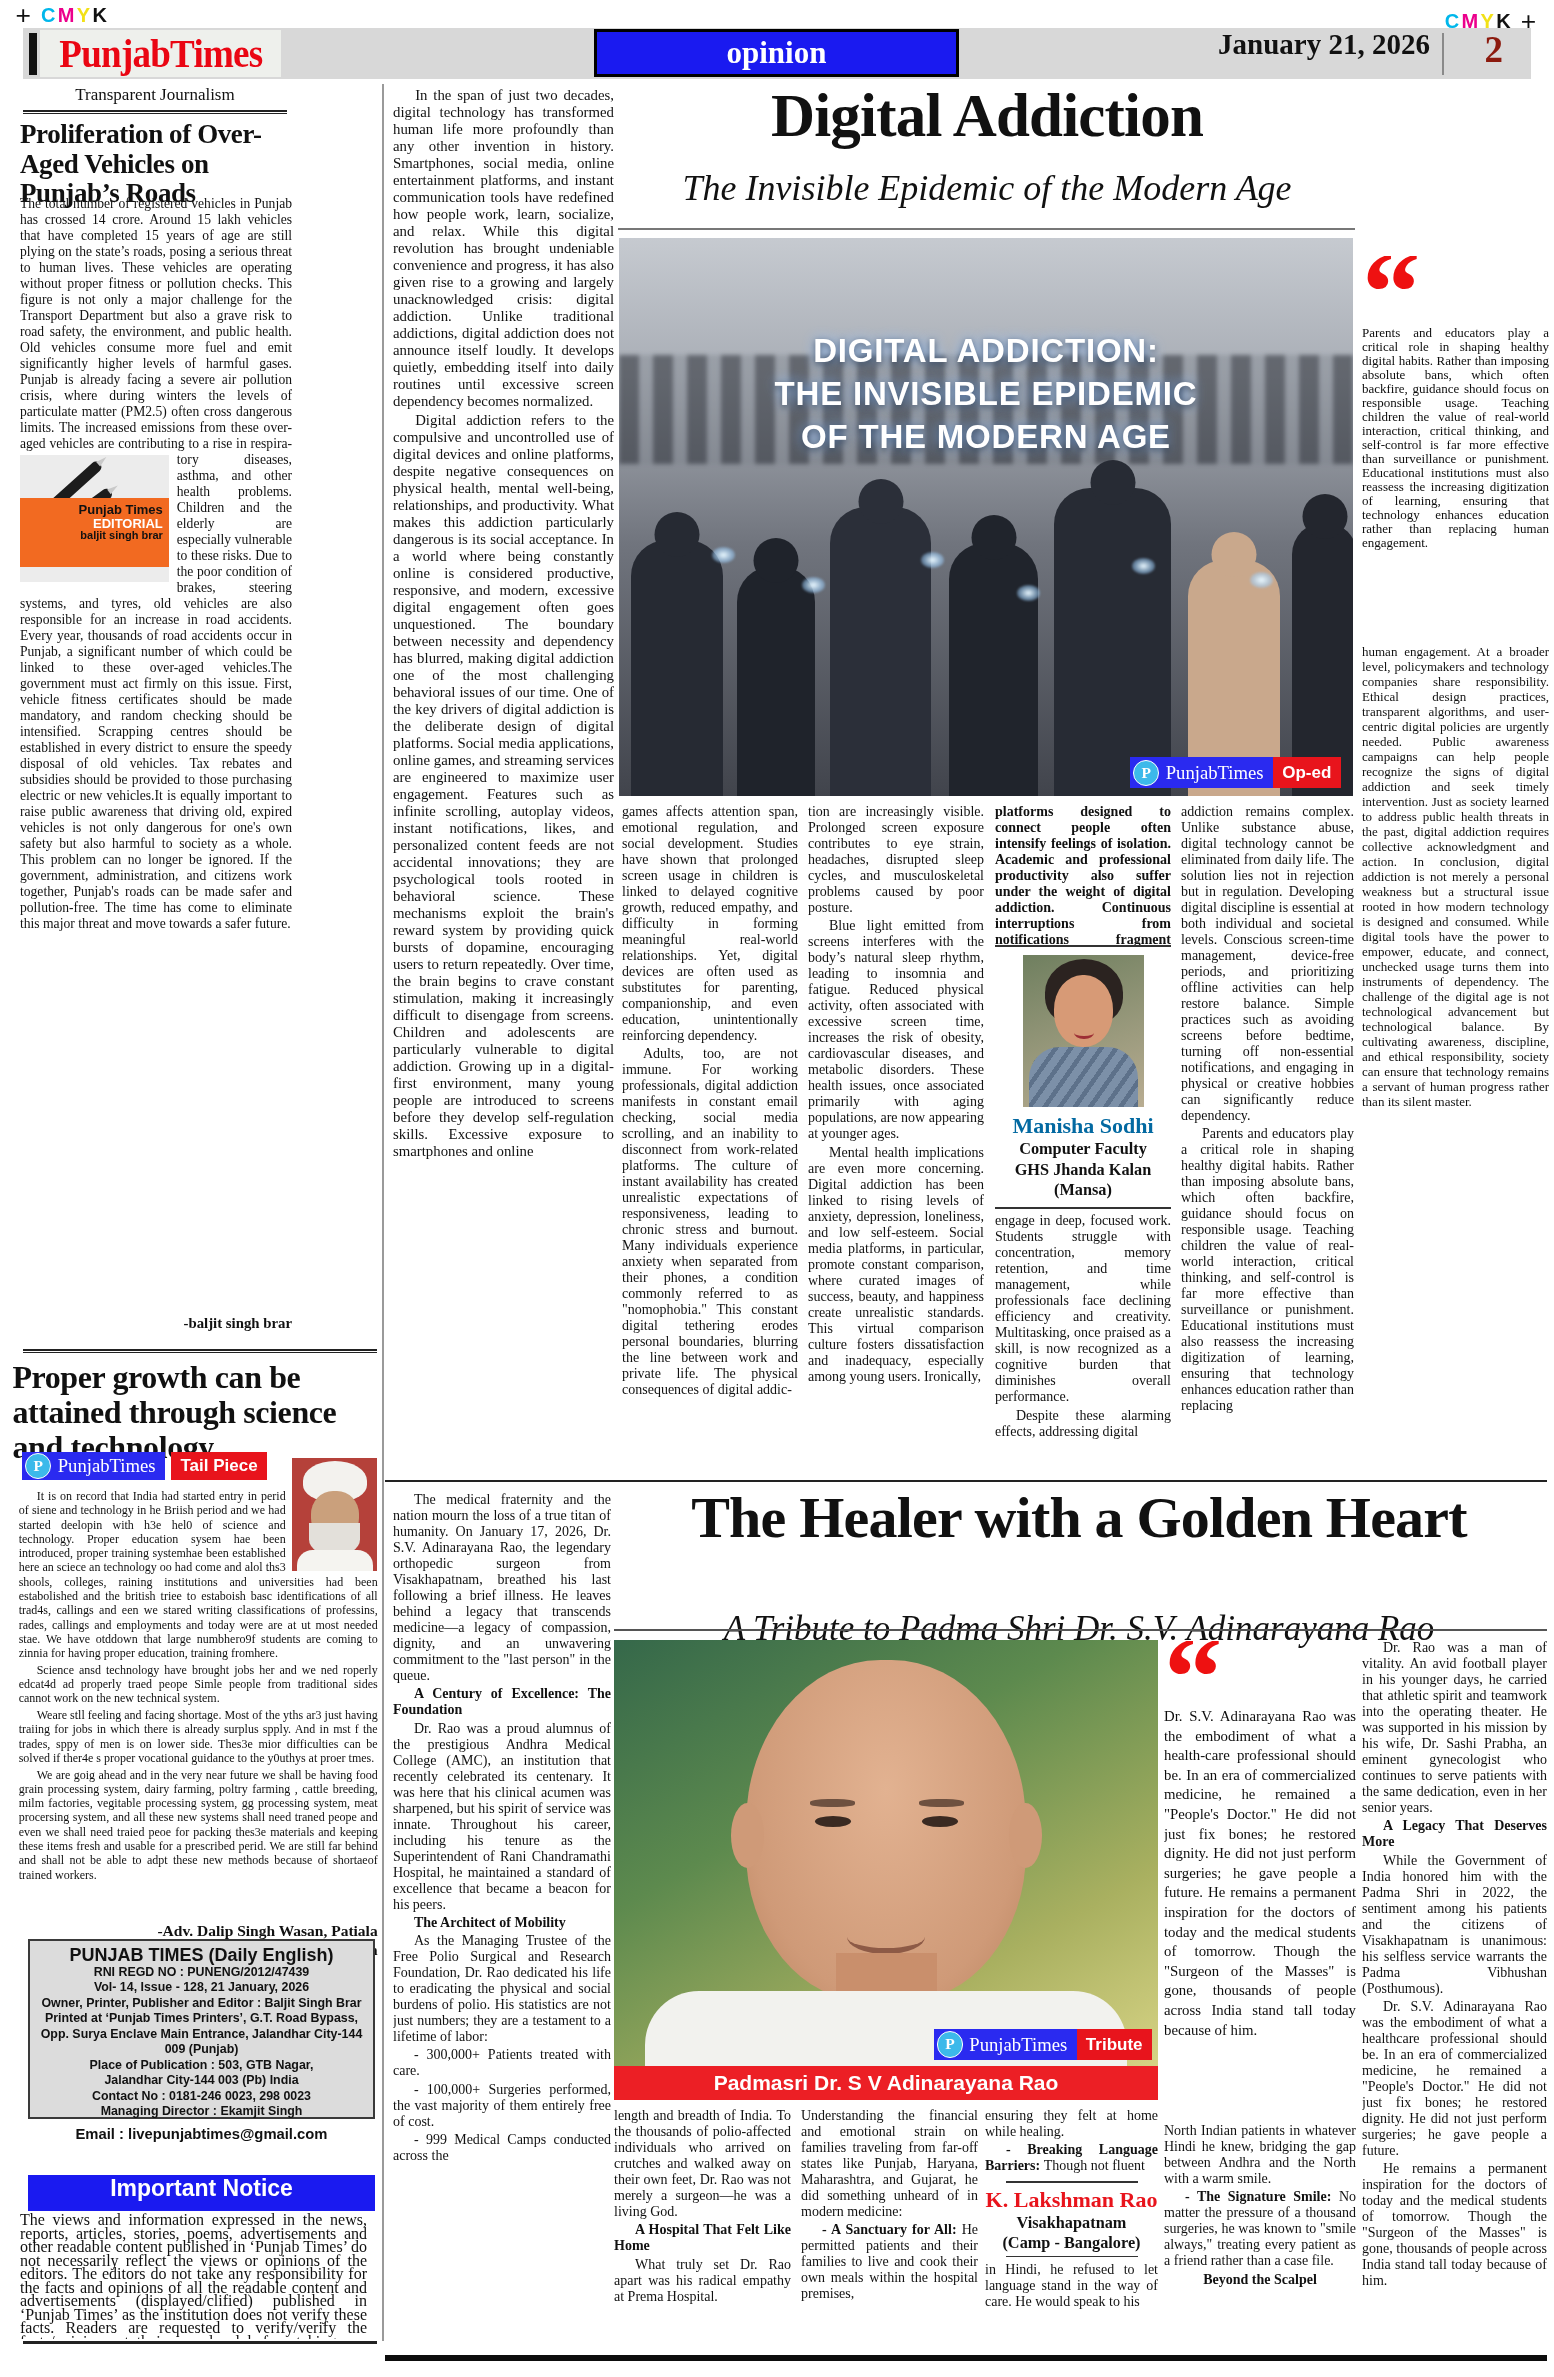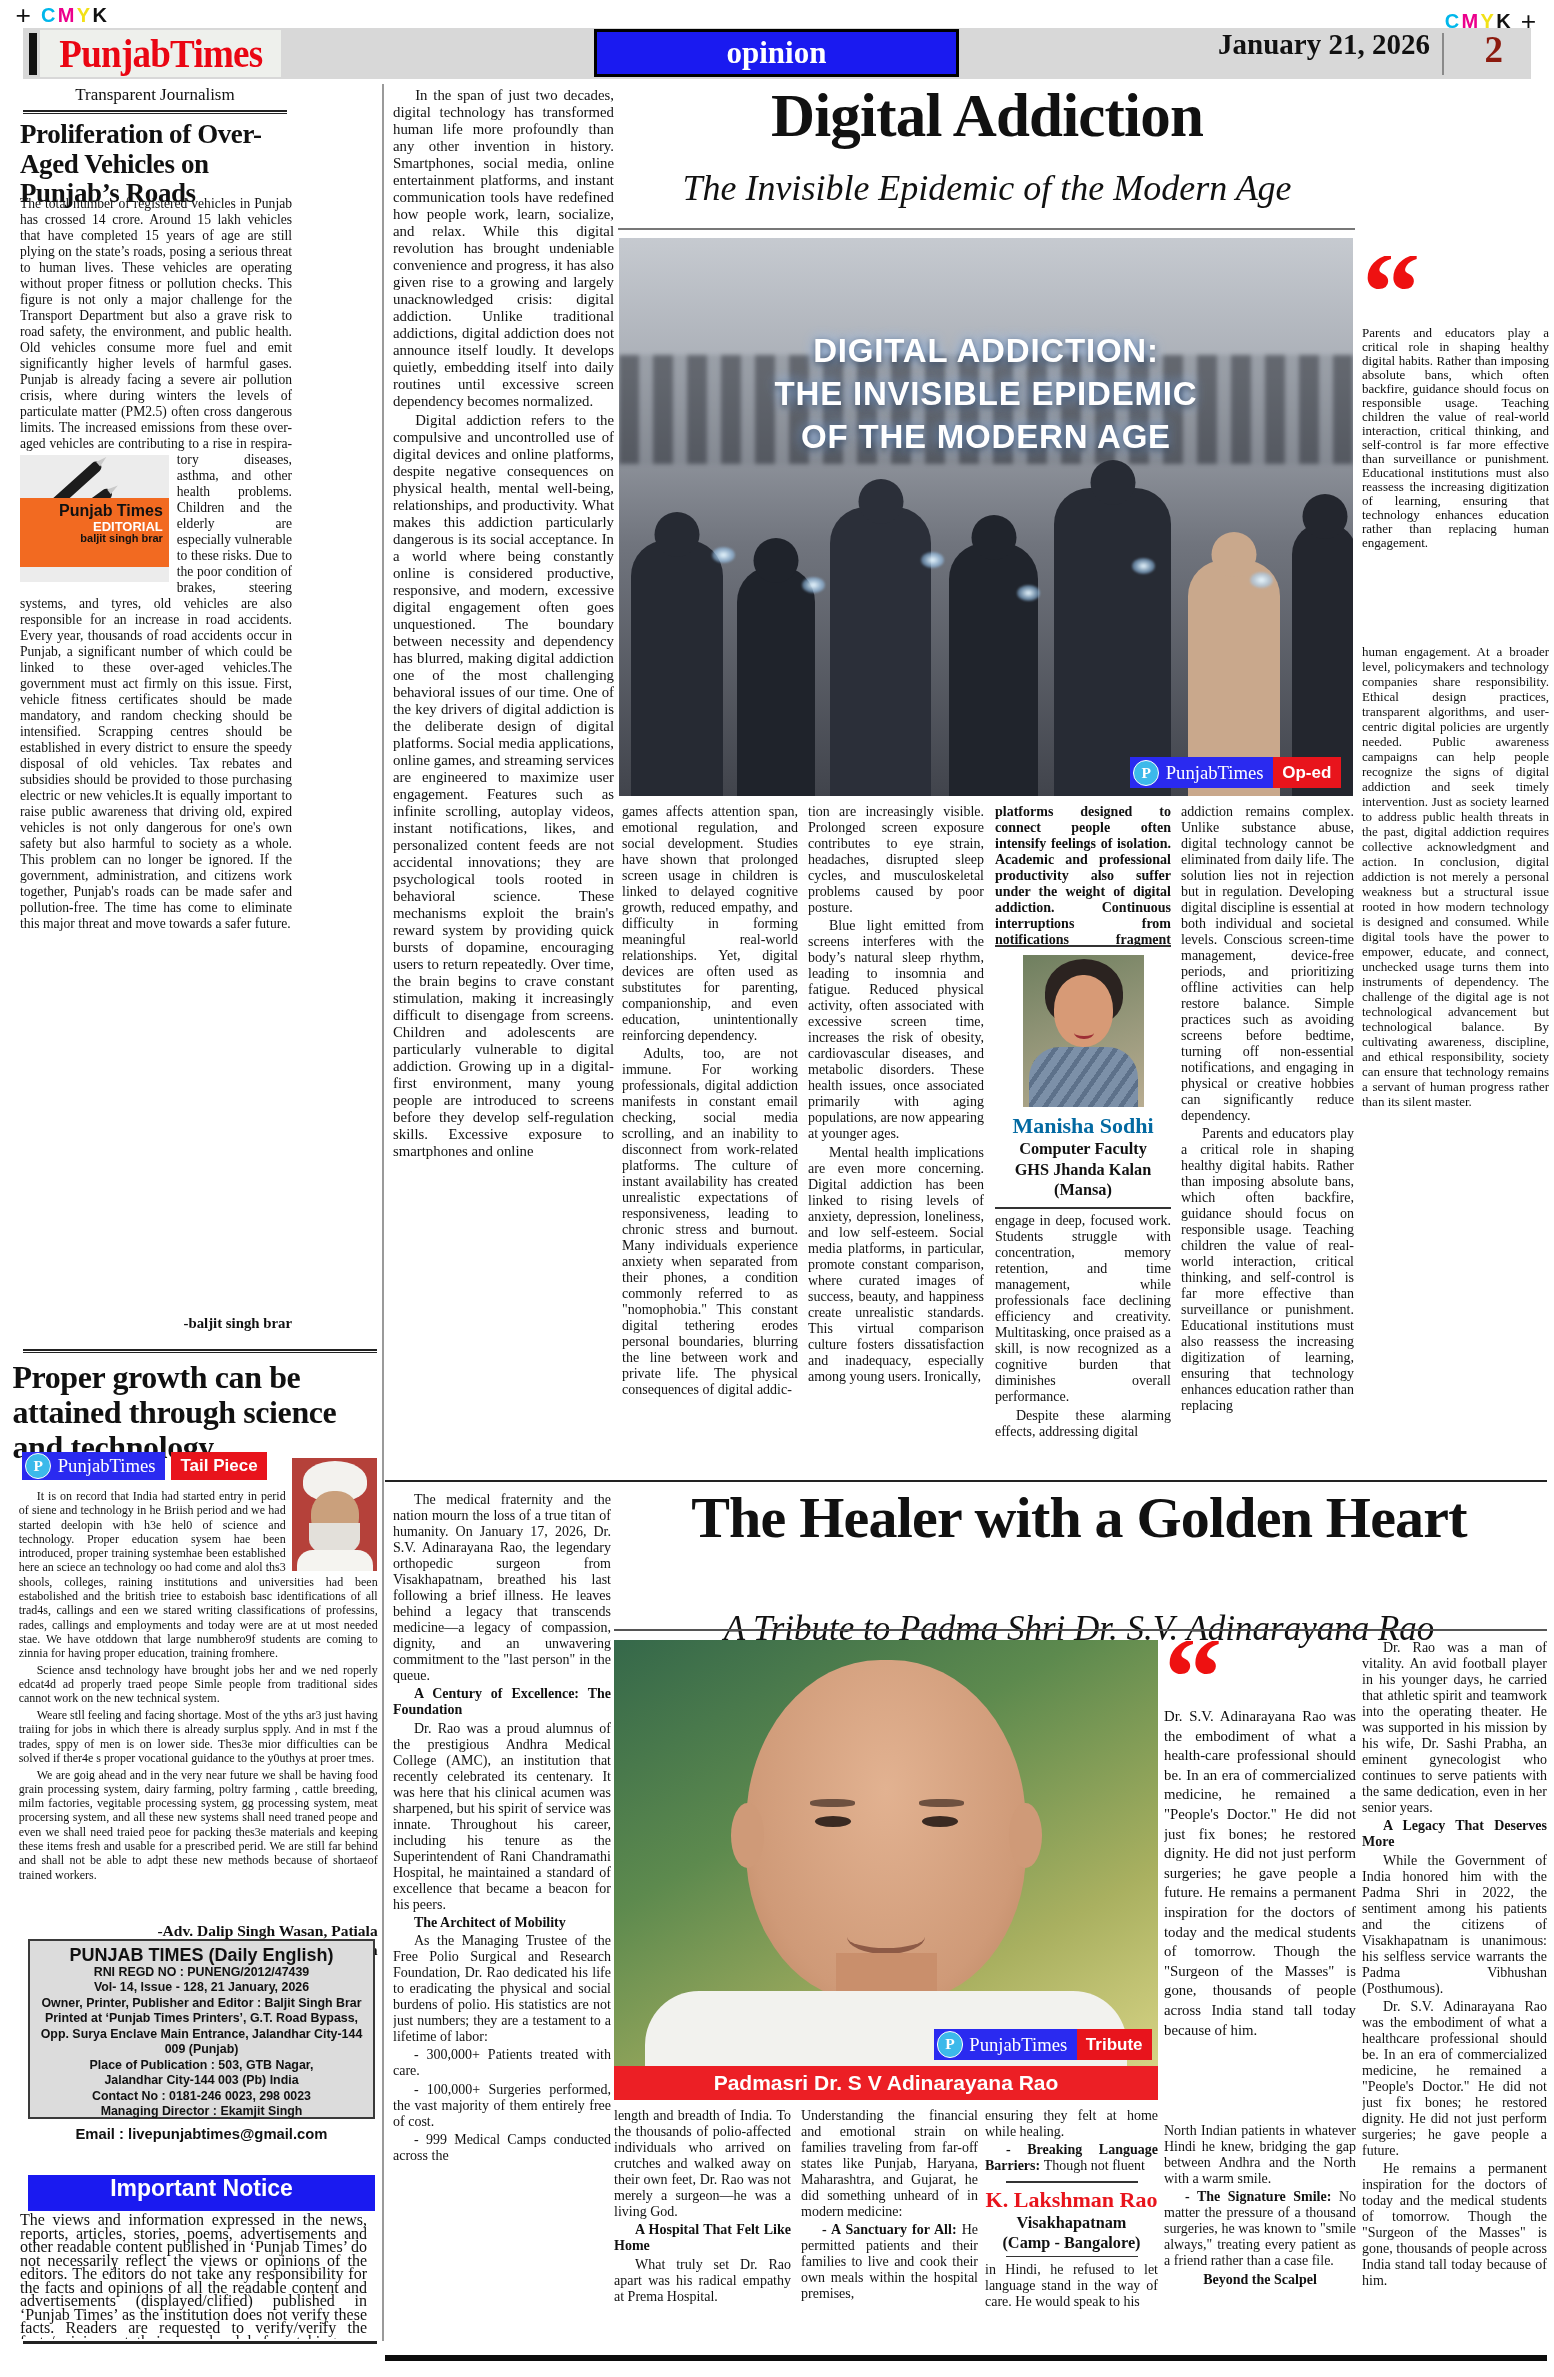--- a/index.html
+++ b/index.html
@@ -41,21 +41,21 @@
   
   #veh-kicker{left:23px;top:85px;width:264px;font-size:17px;color:#111;}
   #veh-rule{left:23px;top:110px;width:264px;}
   #veh-head{left:20px;top:120px;width:272px;font:700 27px/1.1 "Liberation Serif",serif;letter-spacing:-0.4px;}
   #veh-body{left:20px;top:196px;width:272px;height:1116px;font-size:13.6px;line-height:16px;text-align:justify;overflow:hidden;}
   #veh-byline{left:20px;top:1315px;width:272px;font:700 14.8px "Liberation Serif",serif;}
   
   #ed-img{float:left;width:149px;height:127px;margin:3.1px 7.8px 1.6px 0;position:relative;background:#ececec;overflow:hidden;}
   #ed-band{position:absolute;left:0;right:0;top:34%;height:54%;background:#f26a21;}
   #ed-band div{text-align:right;padding-right:6.2px;color:#111;font-family:"Liberation Sans",sans-serif;line-height:1.05;}
-  .ed-l1{font-weight:700;font-size:16px;padding-top:4.7px;}
+  .ed-l1{font-weight:700;font-size:13px;padding-top:4.7px;}
   .ed-l2{font-weight:700;font-size:13px;color:#fff !important;}
   .ed-l3{font-weight:700;font-size:11px;}
   .pen{position:absolute;width:117px;height:11px;background:#1c1c1c;border-radius:5.4px;}
   .pen.p1{left:-22px;top:42px;transform:rotate(-42deg);}
   .pen.p2{left:-15.5px;top:65px;transform:rotate(-36deg);}
   .pen .nib{position:absolute;right:-9.3px;top:1.6px;width:0;height:0;border-left:11px solid #c9c9c9;border-top:3.9px solid transparent;border-bottom:3.9px solid transparent;}
 
   
   #growth-rule{left:23px;top:1349px;width:354px;}
   #growth-head{left:12.4px;top:1360px;width:368px;font:700 32px/1.1 "Liberation Serif",serif;letter-spacing:-0.4px;}

